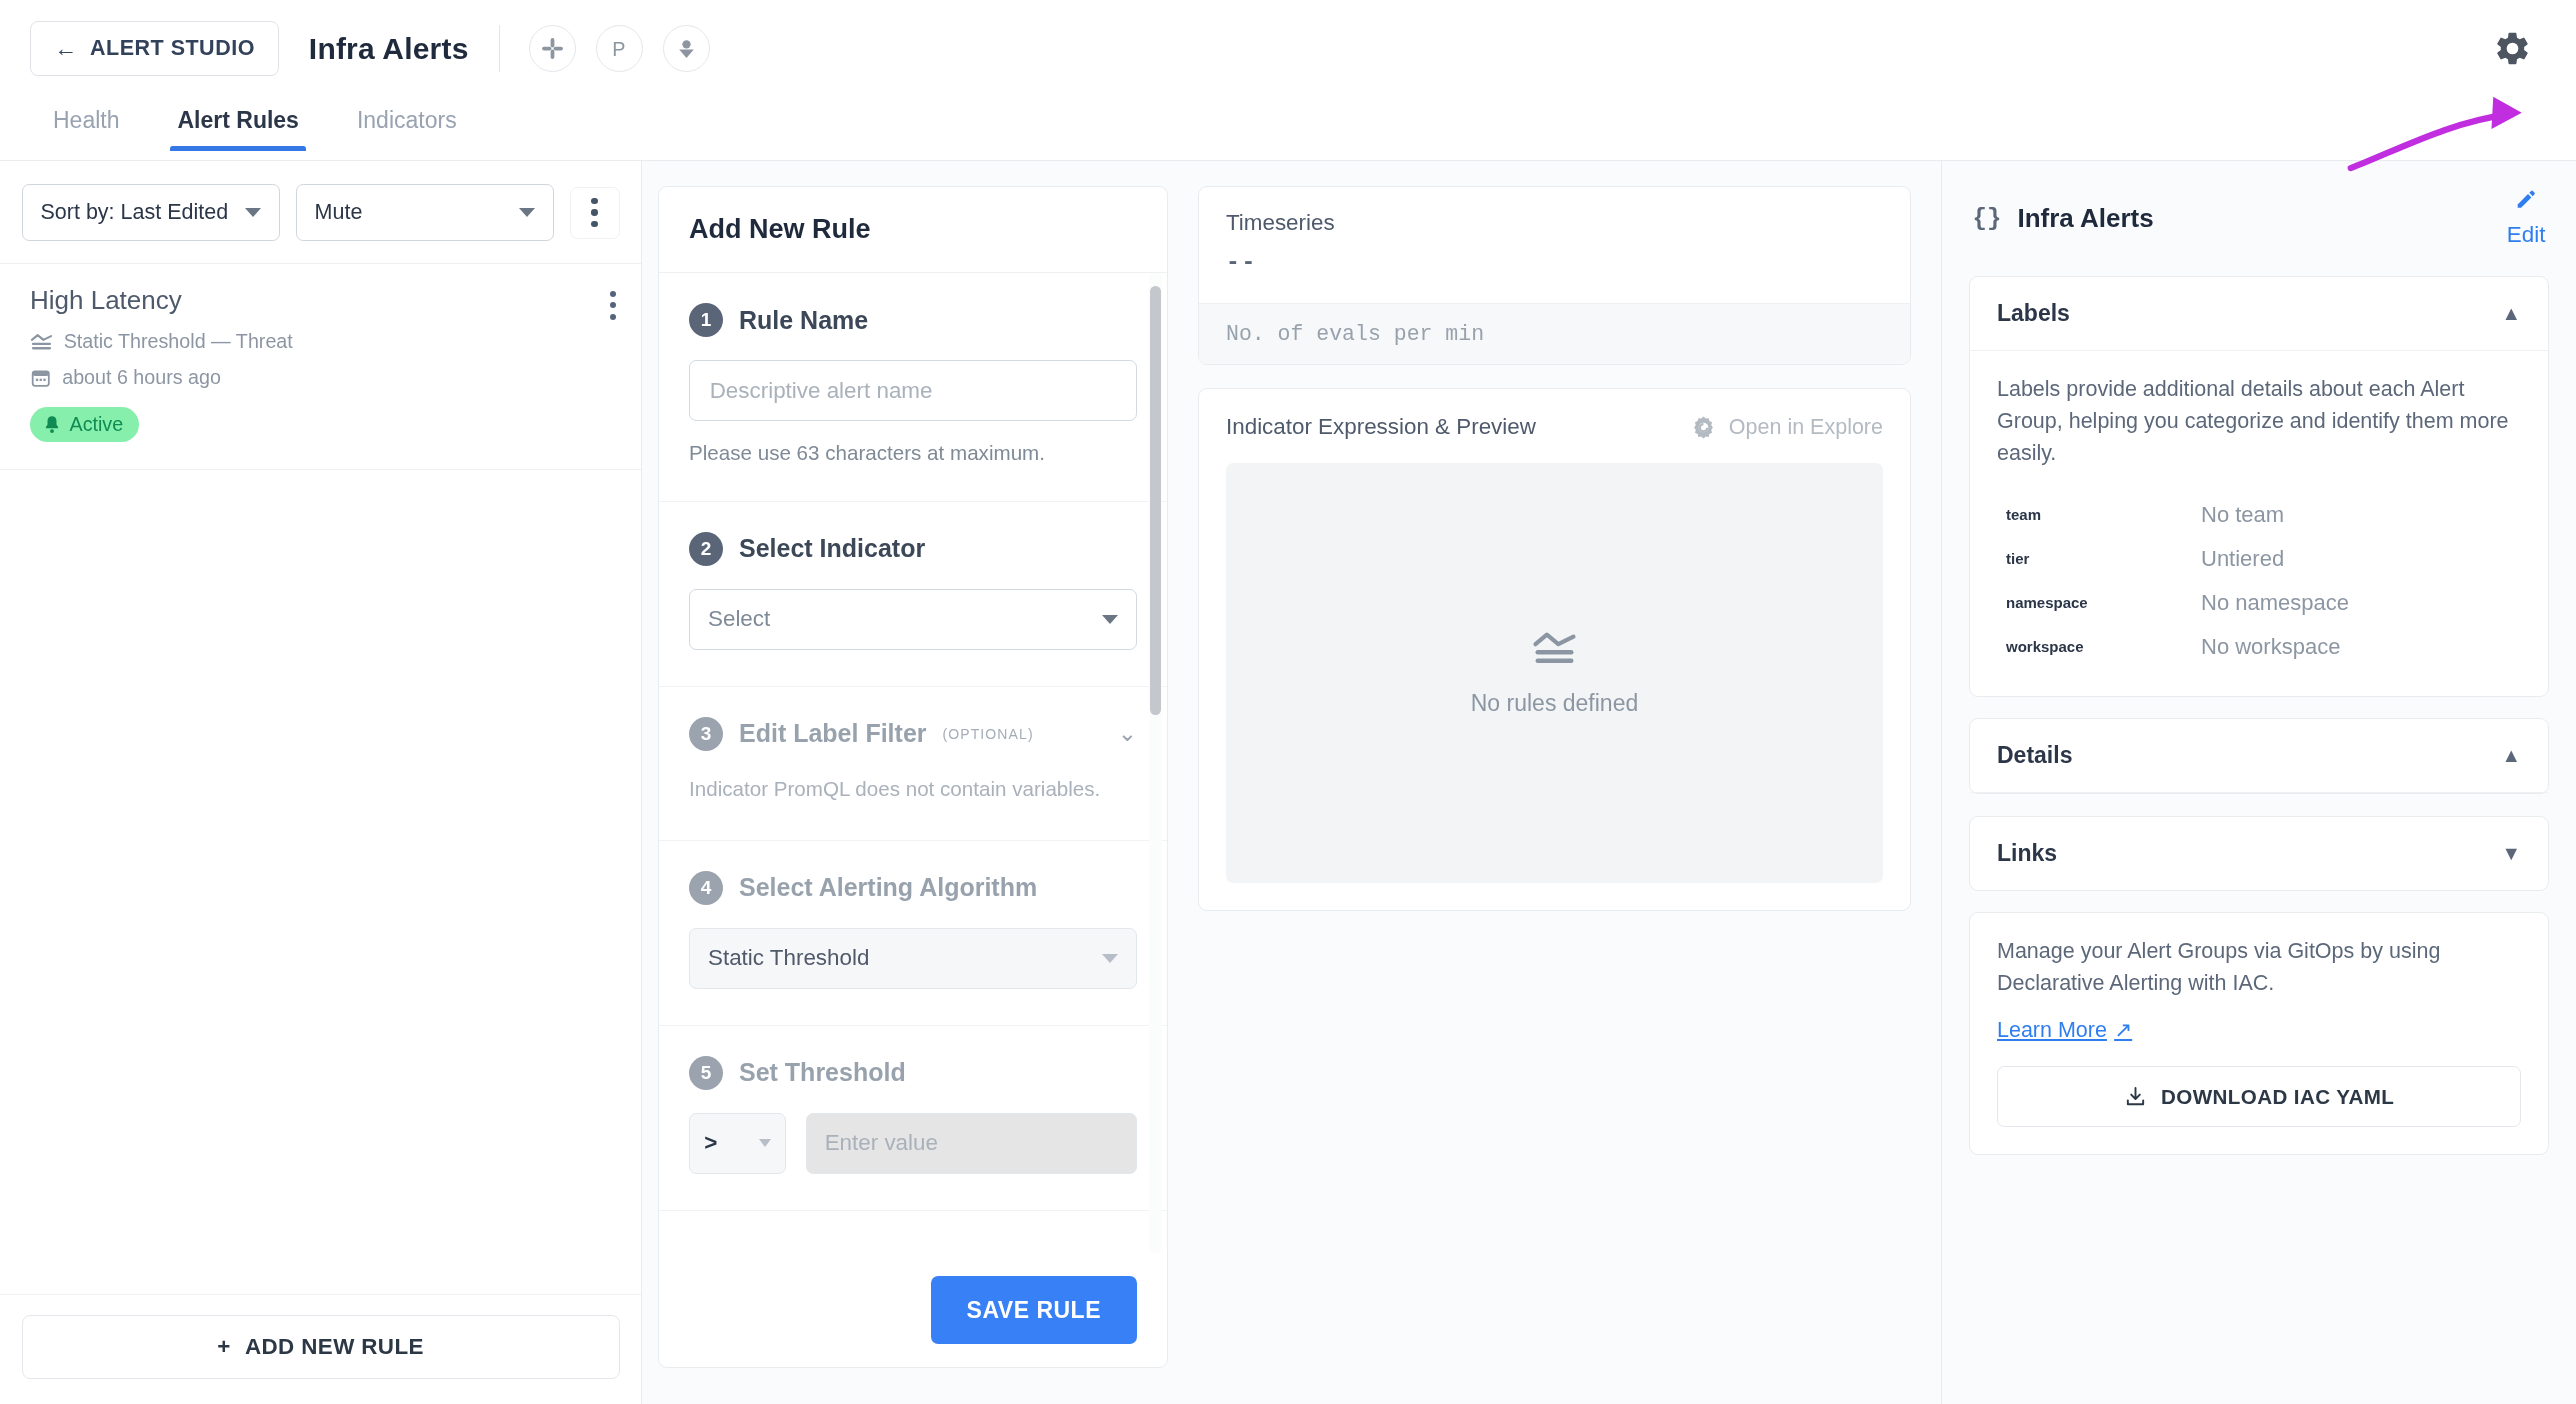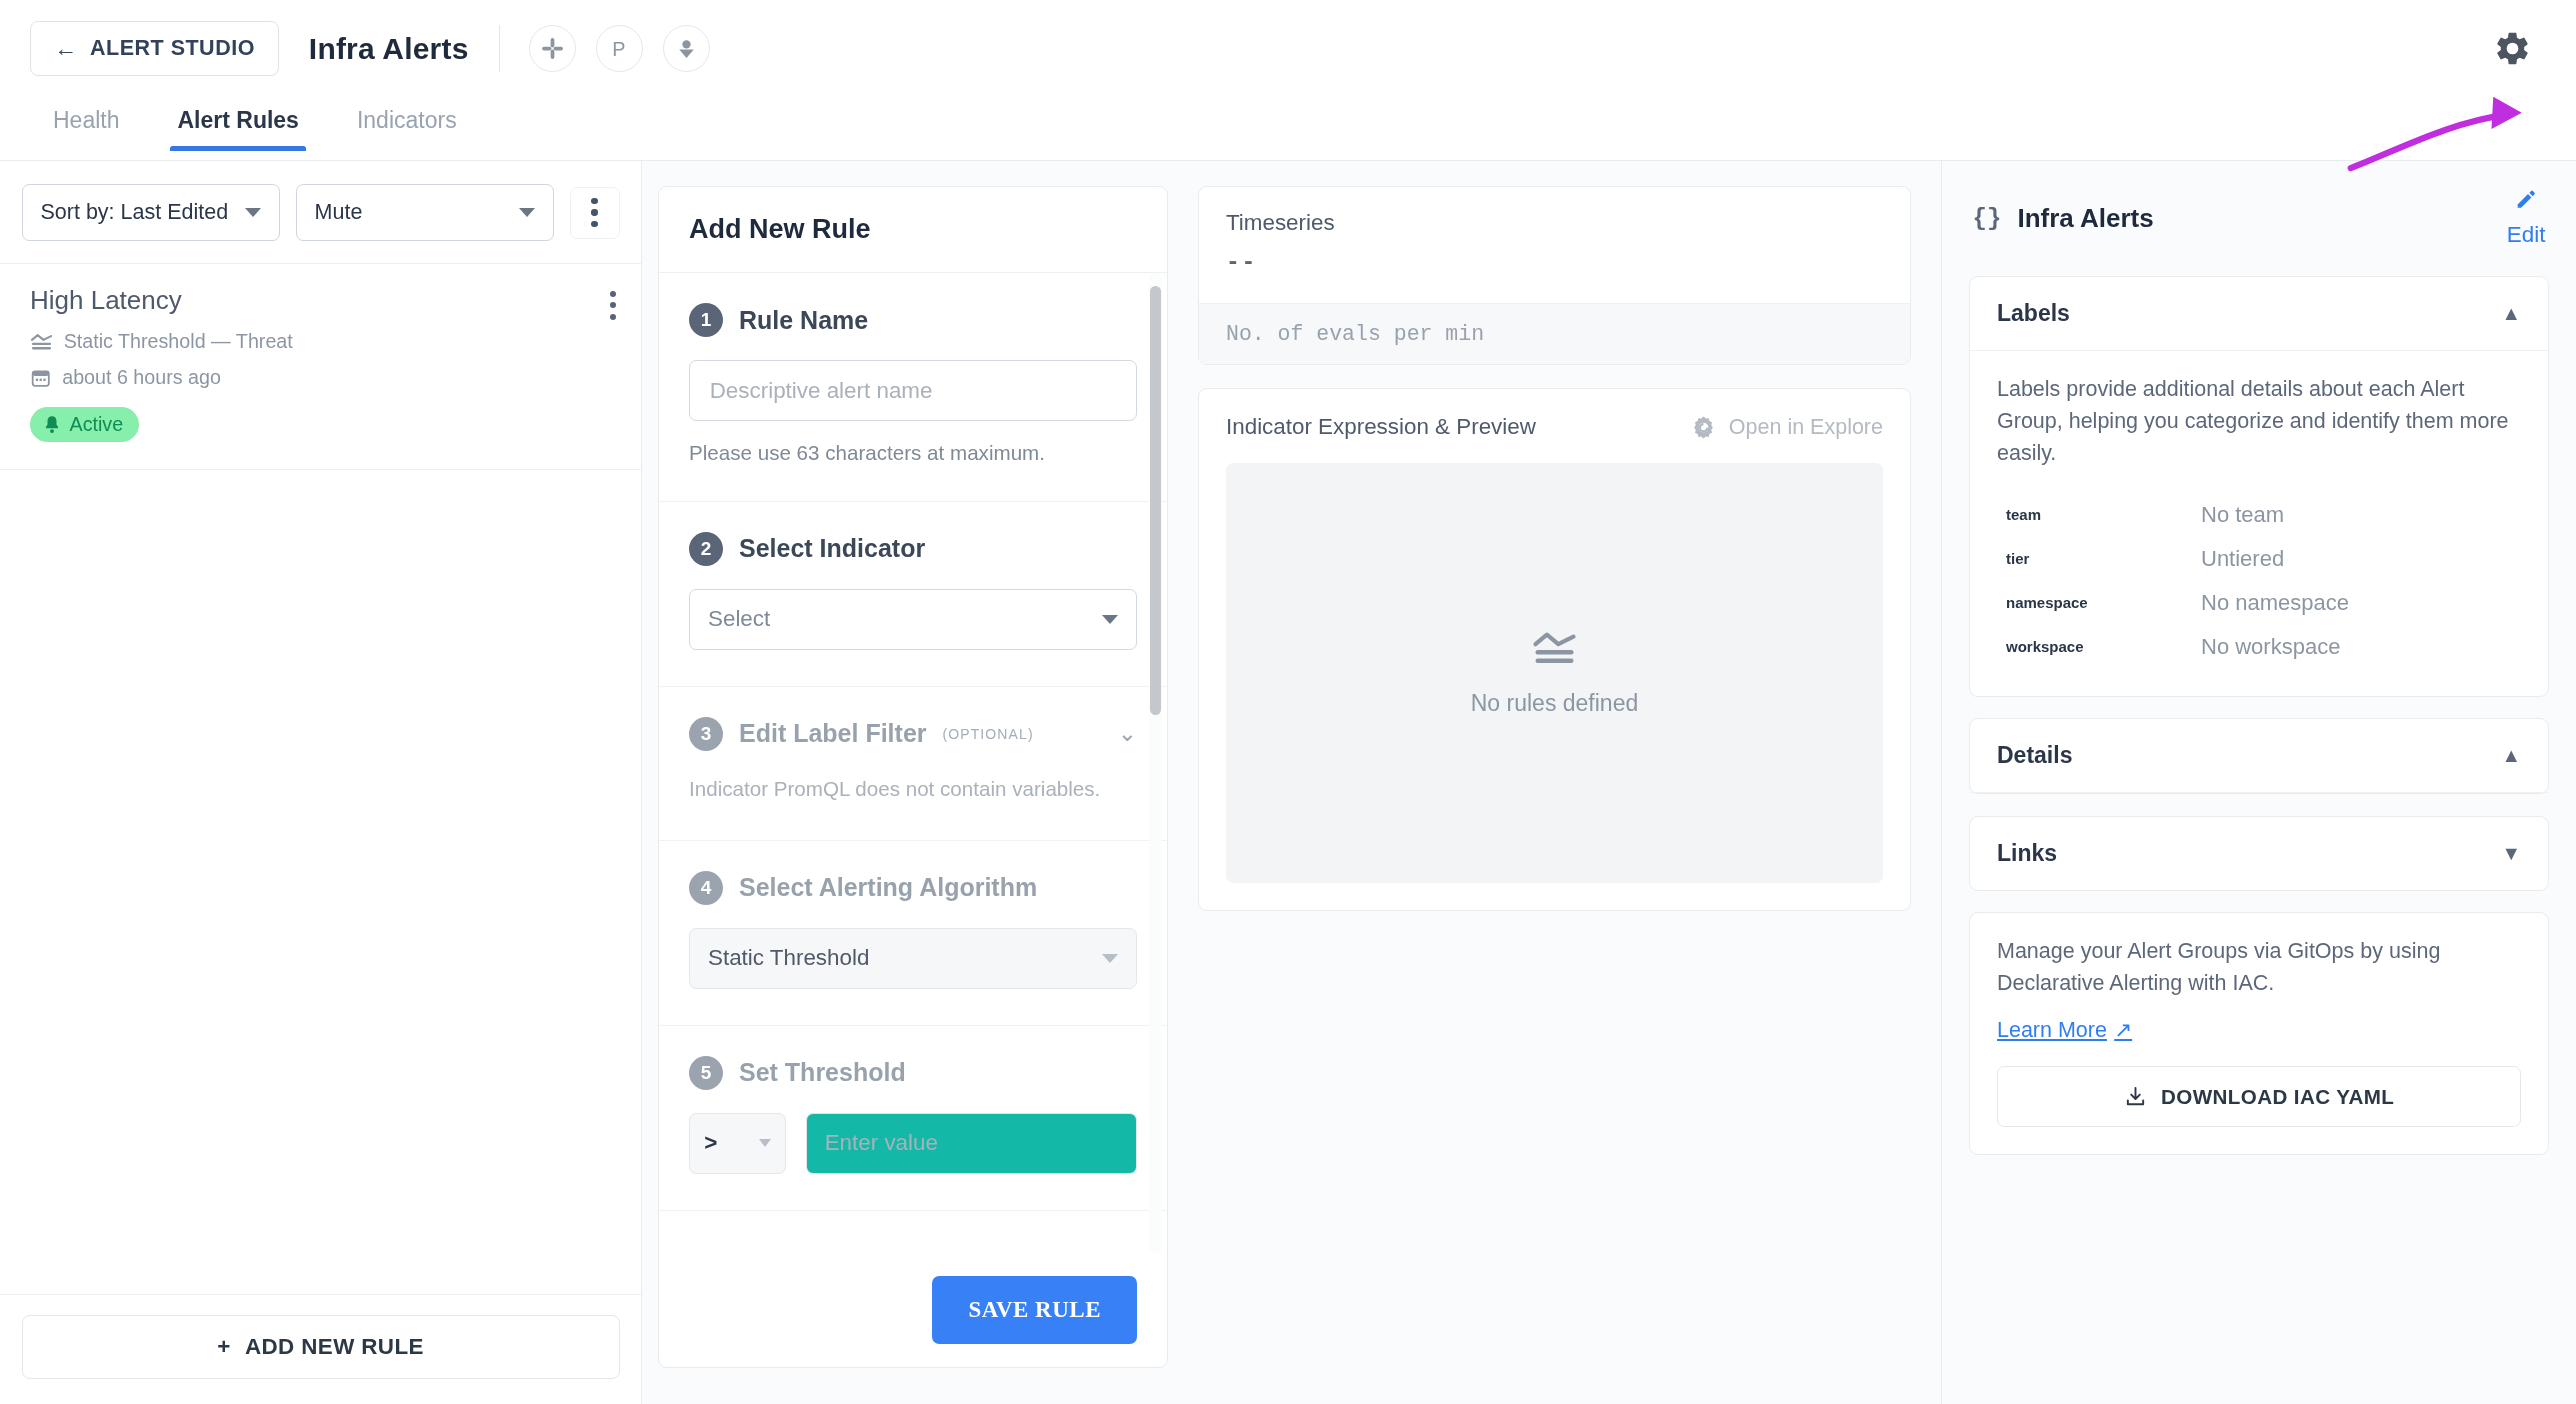--- a/index.html
+++ b/index.html
@@ -155,30 +155,30 @@
   .dropdown.filled { background:#f5f7f9; border-color:#e2e7ec; color:#50596a; }
   .dropdown.filled .caret { border-top-color:#b7bec7; }
   .thr-row { display:flex; gap:19.7px; }
   .thr-op {
     width:97px; height:61px; border:0.9px solid #e2e7ec; border-radius:7.2px; background:#f5f7f9;
     display:flex; align-items:center; justify-content:space-between; padding: 0 14.3px;
     font-size:22.4px; color:#2b3648; font-weight:700; cursor:pointer;
   }
   .thr-op .caret { border-top-color:#b7bec7; border-left-width:6.3px; border-right-width:6.3px; border-top-width:8px; }
   .thr-val {
-    flex:1; height:61px; border:0.9px solid #e2e7ec; border-radius:7.2px; background:#14b8a6;
+    flex:1; height:61px; border:0.9px solid #e2e7ec; border-radius:7.2px; background:#e5e5e5;
     padding: 0 18px; font-size:22.4px; color:#2b3648;
     font-family:"Liberation Sans", sans-serif;
   }
   .thr-val::placeholder { color:#a9b1bb; }
   .form-footer { padding: 23px 30px; display:flex; justify-content:flex-end; }
   .save-rule-btn {
     background:#3880f5; color:#fff; border:none; border-radius:7.2px;
     height:68px; padding: 0 36px; font-size:23px; font-weight:700; letter-spacing:0.5px;
-    cursor:pointer; font-family:Liberation Serif, serif;
+    cursor:pointer; font-family:Liberation Sans, sans-serif;
   }
   .form-scrollbar {
     position:absolute; right:5.4px; top:0; width:12.5px; height:100%;
     background:#fbfcfc; border-radius:6.3px;
   }
   .form-scrollbar .thumb {
     position:absolute; top:12.5px; left:0.9px; width:10.7px; height:429px;
     background:#c4c7cb; border-radius:5.4px;
   }
 

